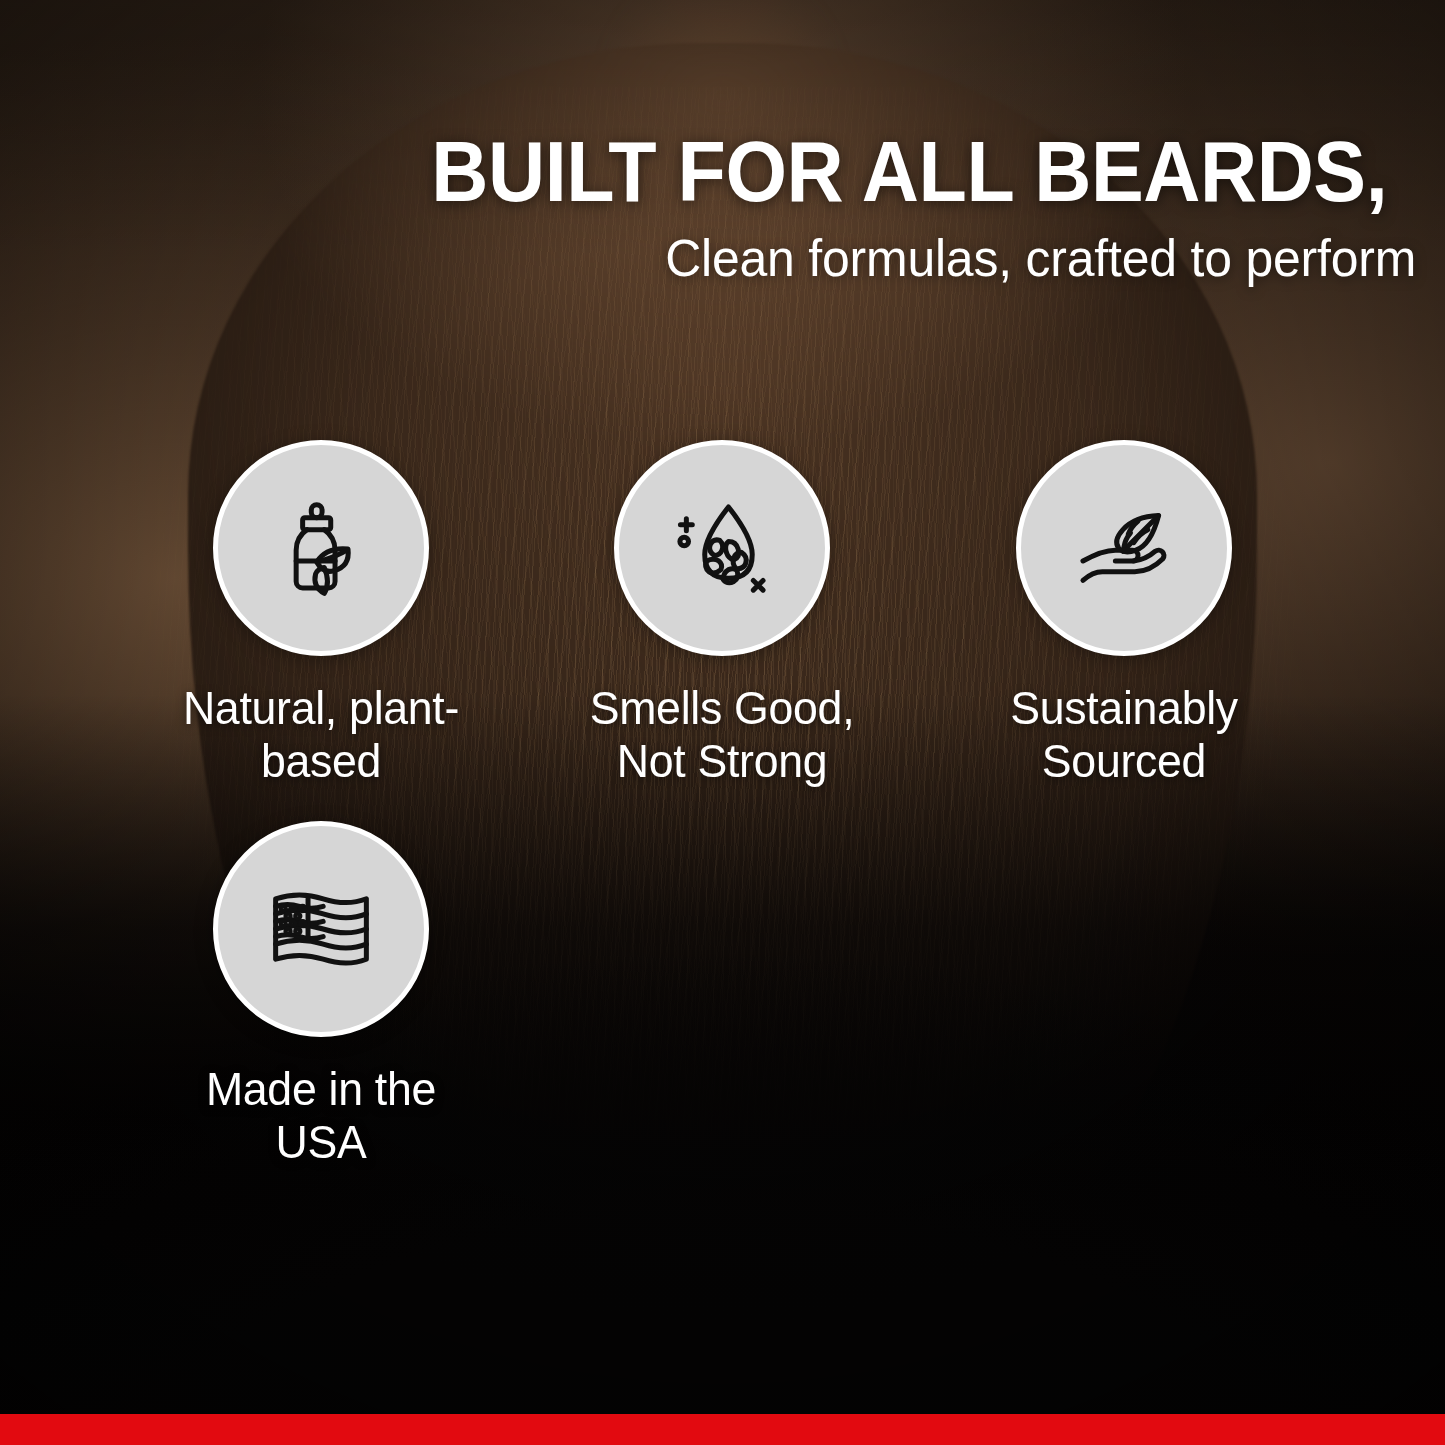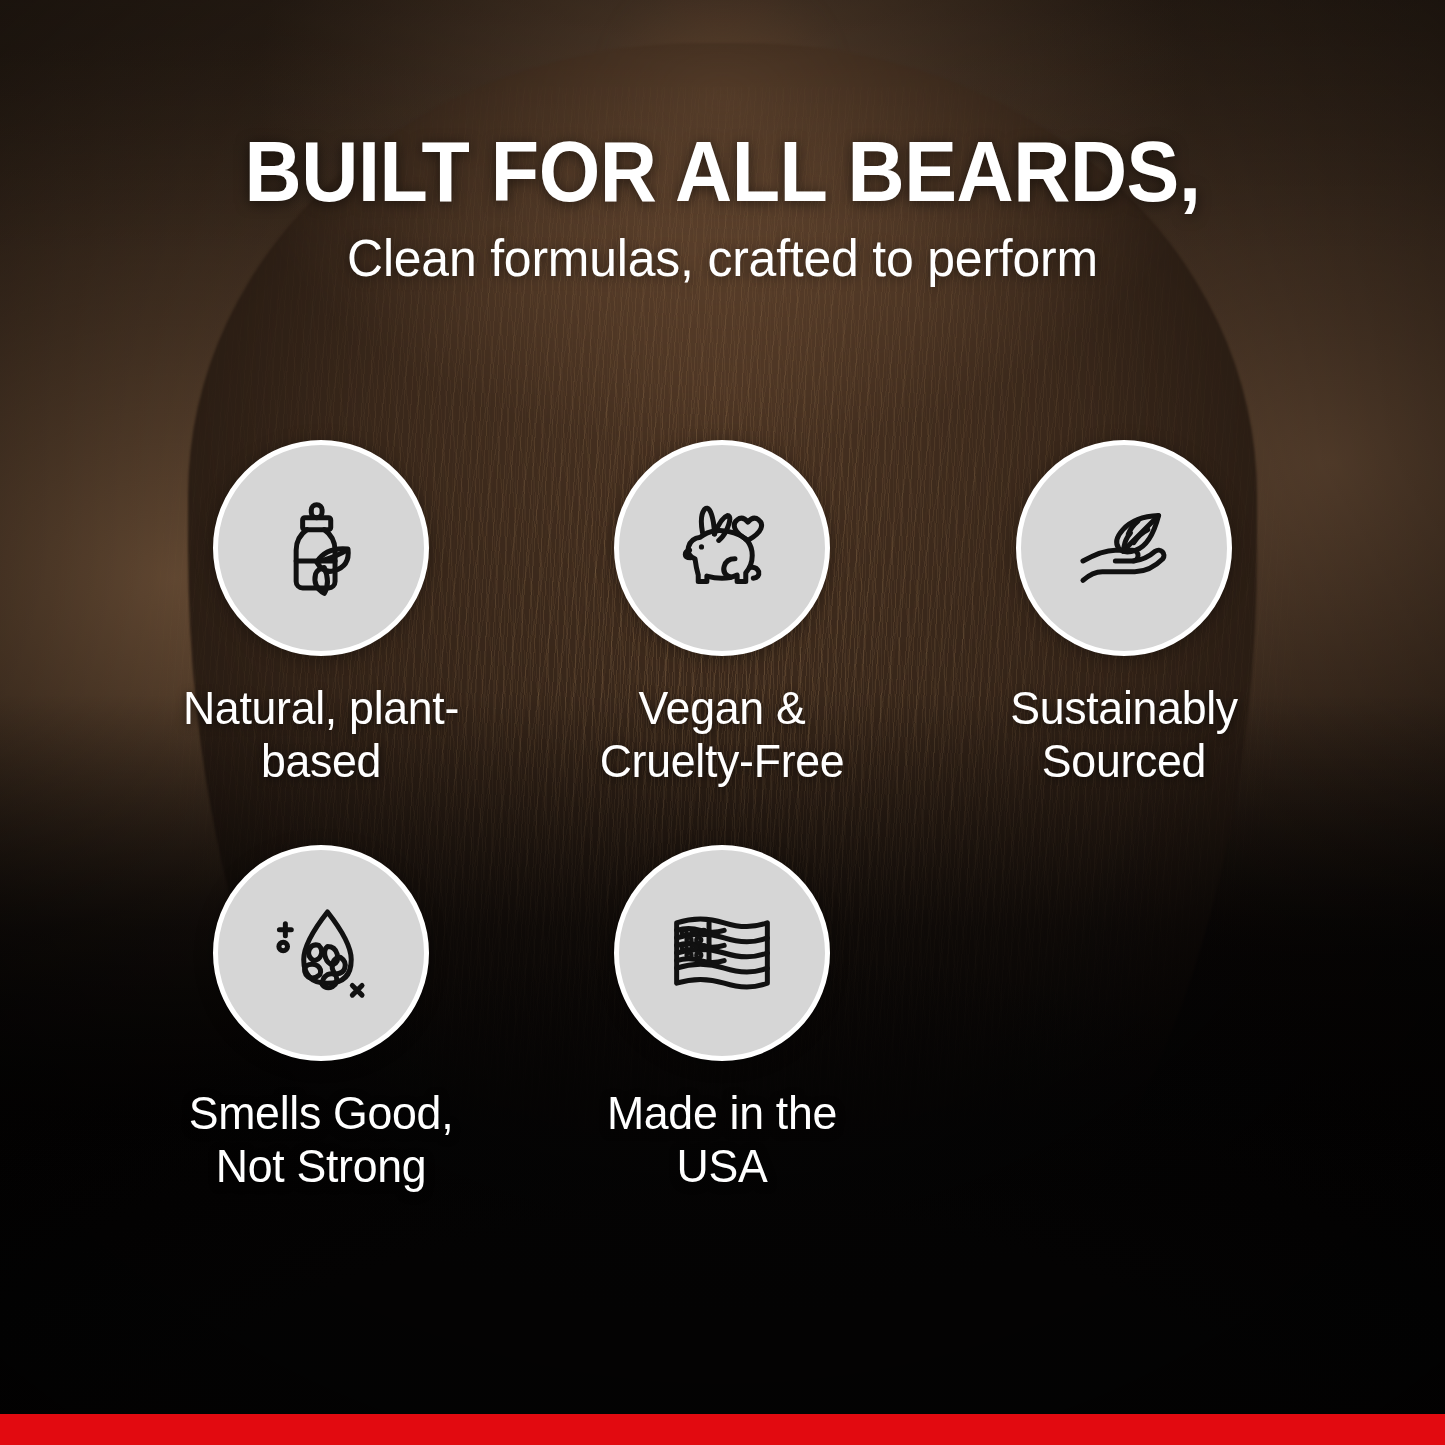--- a/index.html
+++ b/index.html
@@ -110,21 +110,21 @@
     position: absolute;
     inset: 0;
     z-index: 5;
   }
 
   .headline-block {
     position: absolute;
     top: 128px;
     left: 0;
     right: 0;
-    text-align: center;
+    text-align: right;
   }
   .headline {
     margin: 0;
     color: #ffffff;
     font-size: 86px;
     line-height: 1.0;
     font-weight: 700;
     letter-spacing: -0.5px;
     transform: scaleX(0.92);
     text-shadow: 0 2px 14px rgba(0,0,0,0.55);
@@ -140,21 +140,21 @@
     text-shadow: 0 2px 12px rgba(0,0,0,0.5);
   }
 
   .grid {
     position: absolute;
     top: 440px;
     left: 120px;
     right: 120px;
     display: grid;
     grid-template-columns: repeat(3, 1fr);
-    row-gap: 58px;
+    row-gap: 34px;
   }
   .cell {
     display: flex;
     flex-direction: column;
     align-items: center;
   }
   .badge {
     width: 216px;
     height: 216px;
     border-radius: 50%;
@@ -238,66 +238,51 @@
             <path d="M27 62 h36"></path>
             <path d="M46 63 q9 -14 29 -12 q2 16 -13 20 q-10 3 -16 -8 z"></path>
             <path d="M50 62 q14 -4 24 -10"></path>
             <path d="M53 68 q6 14 0 24 q-11 -6 -8 -18 q2 -5 8 -6 z"></path>
           </svg>
         </div>
         <div class="caption">Natural, plant-based</div>
       </div>
 
 
-      <div class="cell">
-        <div class="badge">
-          <svg viewBox="0 0 100 100" aria-hidden="true">
-            <path d="M32 36 q-3 -16 2 -22 q5 -4 8 12 q1 6 1 11"></path>
-            <path d="M43 37 q6 -15 12 -17 q5 0 -1 14 q-3 6 -7 9"></path>
-            <path d="M30 40 q-9 1 -11 9 q-2 8 6 11 q1 8 3 15 v6 h8 v-5 q7 2 14 2 q8 0 14 -3 v6 h8 v-8 q6 -7 6 -16 q0 -16 -17 -21 q-9 -3 -17 -2 q-8 1 -14 6 z"></path>
-            <circle cx="31" cy="49" r="2.4" class="solid"></circle>
-            <path d="M20 52 q-4 1 -4 4 q0 3 5 3"></path>
-            <path d="M62 60 q-8 0 -10 7 q-2 7 6 10"></path>
-            <path d="M76 68 q6 -1 8 4 q1 5 -5 6"></path>
-            <path d="M74 26 q5 -6 10 -2 q4 3 2 8 q-2 5 -12 11 q-10 -6 -12 -11 q-2 -5 2 -8 q5 -4 10 2 z"></path>
-          </svg>
-        </div>
-        <div class="caption">Vegan &amp; Cruelty-Free</div>
-      </div>
-
-      <div class="cell">
-        <div class="badge">
-          <svg viewBox="0 0 100 100" aria-hidden="true">
-            <path d="M82 20 q-22 1 -33 13 q-9 10 -4 17 q5 6 16 2 q14 -5 21 -32 z"></path>
-            <path d="M82 20 l-33 33"></path>
-            <path d="M63 25 q-6 5 -9 12"></path>
-            <path d="M72 33 q-8 4 -13 12"></path>
-            <path d="M56 36 q-5 6 -6 13"></path>
-            <path d="M12 62 q18 -10 30 -10 h16 a5 5 0 0 1 0 10 h-16"></path>
-            <path d="M12 80 q9 -8 18 -8 h30 q14 0 26 -12 a5 5 0 0 0 -7 -7 q-9 8 -20 9"></path>
-          </svg>
-        </div>
-        <div class="caption">Sustainably Sourced</div>
-      </div>
 
       <div class="cell">
         <div class="badge">
           <svg viewBox="0 0 100 100" aria-hidden="true">
             <path d="M56 12 q22 28 22 44 q0 22 -22 22 q-22 0 -22 -22 q0 -16 22 -44 z"></path>
             <path d="M56 44 q7 0 9 7 q2 7 -4 10 q-5 -1 -7 -7 q-2 -7 2 -10 z"></path>
             <path d="M68 54 q6 4 4 10 q-2 6 -9 5 q-4 -4 -2 -10 q2 -5 7 -5 z"></path>
             <path d="M64 71 q2 7 -3 10 q-6 3 -10 -2 q0 -6 5 -9 q5 -2 8 1 z"></path>
             <path d="M49 70 q-6 5 -11 2 q-5 -4 -2 -10 q6 -3 11 0 q4 3 2 8 z"></path>
             <path d="M43 57 q-6 -4 -4 -10 q3 -6 9 -4 q4 4 2 9 q-2 5 -7 5 z"></path>
             <path d="M17 23 v11 M11.5 28.5 h11"></path>
             <circle cx="15" cy="44" r="4"></circle>
             <path d="M79 80 l9 9 M88 80 l-9 9"></path>
           </svg>
         </div>
         <div class="caption">Smells Good, Not Strong</div>
+      </div>
+
+      <div class="cell">
+        <div class="badge">
+          <svg viewBox="0 0 100 100" aria-hidden="true">
+            <path d="M82 20 q-22 1 -33 13 q-9 10 -4 17 q5 6 16 2 q14 -5 21 -32 z"></path>
+            <path d="M82 20 l-33 33"></path>
+            <path d="M63 25 q-6 5 -9 12"></path>
+            <path d="M72 33 q-8 4 -13 12"></path>
+            <path d="M56 36 q-5 6 -6 13"></path>
+            <path d="M12 62 q18 -10 30 -10 h16 a5 5 0 0 1 0 10 h-16"></path>
+            <path d="M12 80 q9 -8 18 -8 h30 q14 0 26 -12 a5 5 0 0 0 -7 -7 q-9 8 -20 9"></path>
+          </svg>
+        </div>
+        <div class="caption">Sustainably Sourced</div>
       </div>
 
       <div class="cell">
         <div class="badge">
           <svg viewBox="0 0 100 100" aria-hidden="true">
             <path d="M8 22 q22 -7 44 0 q22 7 40 0 v56 q-18 7 -40 0 q-22 -7 -44 0 z"></path>
             <path d="M8 36 q22 -7 44 0 q22 7 40 0"></path>
             <path d="M8 50 q22 -7 44 0 q22 7 40 0"></path>
             <path d="M8 64 q22 -7 44 0 q22 7 40 0"></path>
             <path d="M8 29 q11 -3.5 22 0 q11 3.5 22 0"></path>

